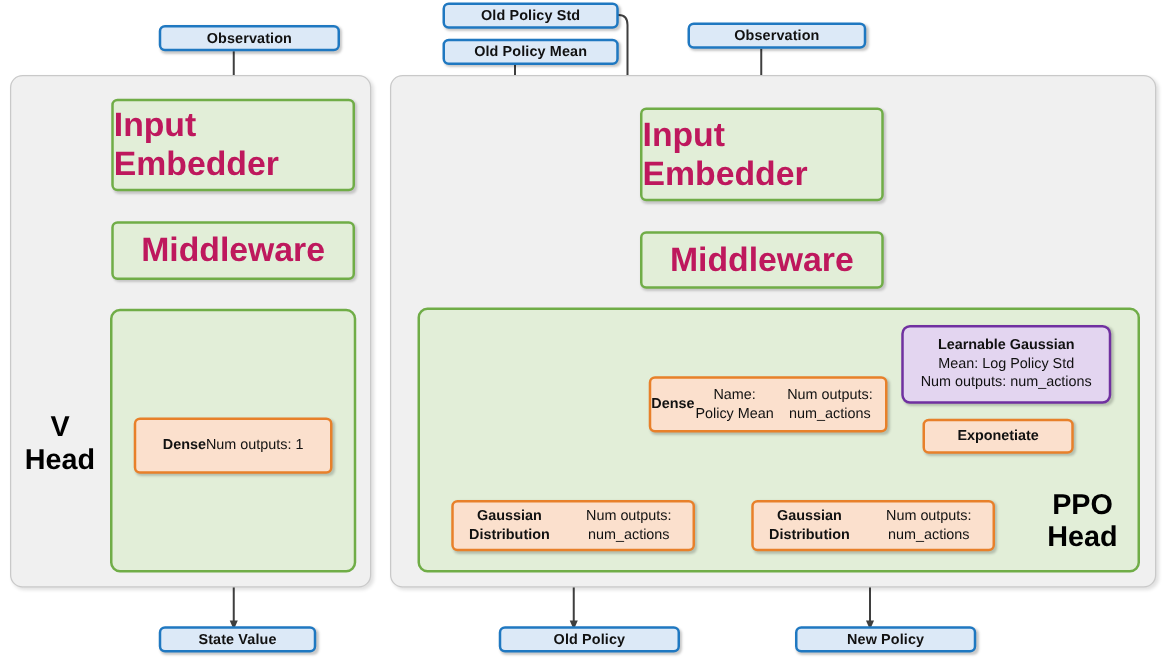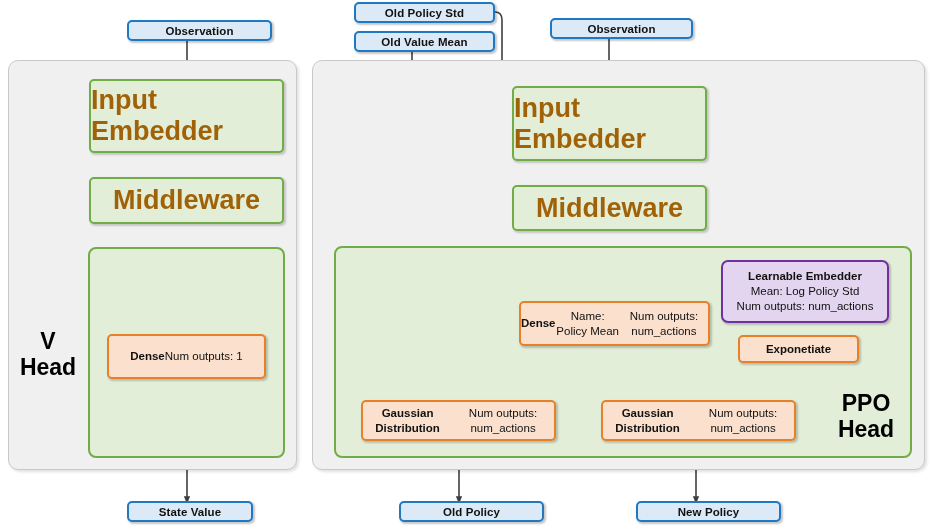--- a/index.html
+++ b/index.html
@@ -50,21 +50,21 @@
   
   .module-box {
     background: #e2eed8;
     border: 2.5px solid #70ad47;
     border-radius: 5px;
     display: flex;
     align-items: center;
     justify-content: center;
     font-size: 27px;
     font-weight: bold;
-    color: #a16207;
+    color: #be185d;
     box-shadow: 1.5px 1.5px 2px rgba(0,0,0,0.18);
   }
   
   .op-box {
     background: #fbe0cd;
     border: 2.5px solid #e8802a;
     border-radius: 5px;
     display: flex;
     flex-direction: row;
     align-items: center;
@@ -185,21 +185,21 @@
   <div class="abs head-panel" style="left:334px; top:246px; width:578px; height:212px;"></div>
 
   <div class="abs head-label" style="left:820px; top:390px; width:92px;">PPO
 Head</div>
 
   <div class="abs io-box" style="left:342px; top:2px; width:141px; height:21px;">
     <span>Old Policy Std</span>
   </div>
 
   <div class="abs io-box" style="left:342px; top:31px; width:141px; height:21px;">
-    <span>Old Value Mean</span>
+    <span>Old Policy Mean</span>
   </div>
 
   <div class="abs io-box" style="left:538px; top:18px; width:143px; height:21px;">
     <span>Observation</span>
   </div>
 
   <div class="abs module-box" style="left:512px; top:86px; width:195px; height:75px;">
     <span>Input Embedder</span>
   </div>
 
@@ -207,21 +207,21 @@
     <span>Middleware</span>
   </div>
 
   <div class="abs op-box" style="left:519px; top:301px; width:191px; height:45px;">
     <span class="op-title">Dense</span>
     <span class="op-sub">Name: Policy Mean</span>
     <span class="op-sub">Num outputs: num_actions</span>
   </div>
 
   <div class="abs var-box" style="left:721px; top:260px; width:168px; height:63px;">
-    <span class="var-title">Learnable Embedder</span>
+    <span class="var-title">Learnable Gaussian</span>
     <span class="var-sub">Mean: Log Policy Std</span>
     <span class="var-sub">Num outputs: num_actions</span>
   </div>
 
   <div class="abs op-box" style="left:738px; top:335px; width:121px; height:28px;">
     <span class="op-title">Exponetiate</span>
   </div>
 
   <div class="abs op-box" style="left:361px; top:400px; width:195px; height:41px;">
     <span class="op-title">Gaussian Distribution</span>

